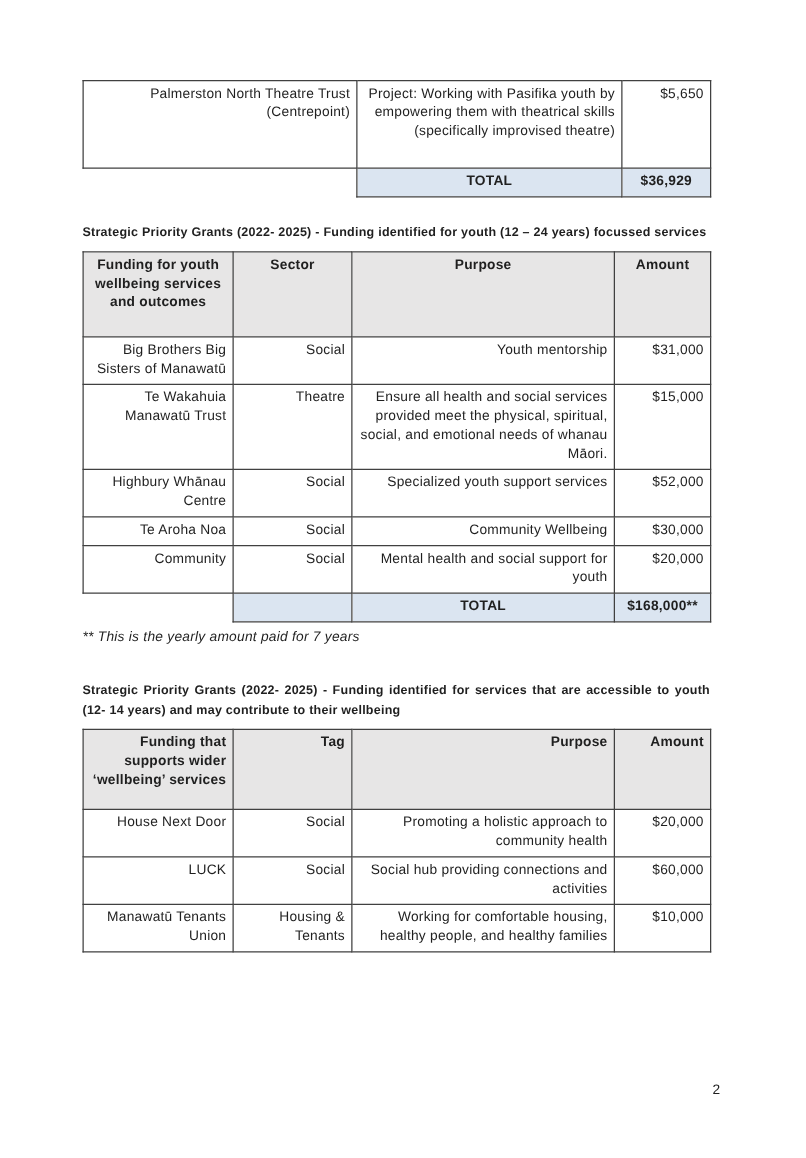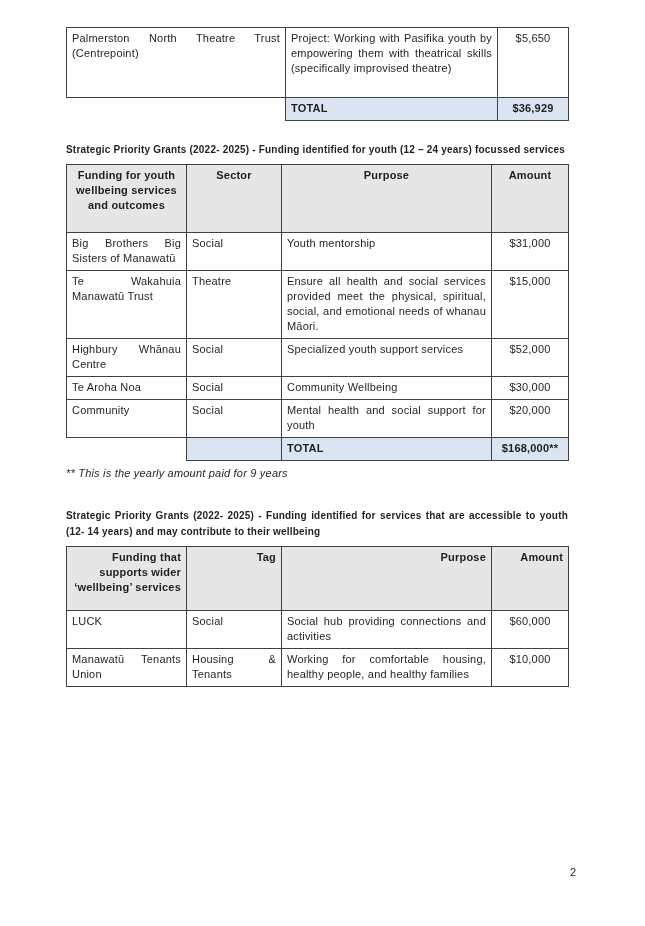--- a/index.html
+++ b/index.html
@@ -20,41 +20,42 @@
     width:502px;
     font-size:11px;
     line-height:15px;
     letter-spacing:0.2px;
   }
   table.doc-table td, table.doc-table th{
     border:1px solid #404040;
     vertical-align:top;
     padding:3px 5px 4px 5px;
     overflow:hidden;
+    text-align:right;
   }
   table.doc-table th{
     background:#e7e6e6;
     font-weight:bold;
     text-align:center;
     font-size:11px;
   }
   td.just{text-align:justify;}
   td.amt{text-align:center;}
   tr.total-row td{
     background:#dbe5f1;
     font-weight:bold;
     height:15px;
   }
-  tr.total-row td.total-label{}
+  tr.total-row td.total-label{text-align:center;}
   tr.total-row td.amt{text-align:center;}
   td.ghost{
     border:none !important;
     background:#ffffff !important;
   }
-  .t1{margin-top:27px;}
+  .t1{margin-top:64px;}
   .t1 tbody tr:first-child td{height:62px;}
 
   
   .heading{
     font-weight:bold;
     font-size:10px;
     line-height:16px;
     text-align:justify;
     letter-spacing:0.2px;
     margin:0;
@@ -155,41 +156,47 @@
         </tr>
         <tr class="total-row">
           <td class="ghost"></td>
           <td></td>
           <td class="total-label">TOTAL</td>
           <td class="amt">$168,000**</td>
         </tr>
       </tbody>
     </table>
 
-    <p class="footnote">** This is the yearly amount paid for 9 years</p>
+    <p class="footnote">** This is the yearly amount paid for 7 years</p>
 
     <p class="heading h2a">Strategic Priority Grants (2022- 2025) - Funding identified for services that are accessible to youth (12- 14 years) and may contribute to their wellbeing</p>
 
     <table class="doc-table t3">
       <colgroup>
           <col style="width:120px">
           <col style="width:95px">
           <col style="width:210px">
           <col style="width:77px">
         </colgroup>
       <thead>
         <tr>
           <th>Funding that supports wider ‘wellbeing’ services</th>
           <th>Tag</th>
           <th>Purpose</th>
           <th>Amount</th>
         </tr>
       </thead>
       <tbody>
         <tr>
+          <td class="just">House Next Door</td>
+          <td>Social</td>
+          <td class="just">Promoting a holistic approach to community health</td>
+          <td class="amt">$20,000</td>
+        </tr>
+        <tr>
           <td class="just">LUCK</td>
           <td>Social</td>
           <td class="just">Social hub providing connections and activities</td>
           <td class="amt">$60,000</td>
         </tr>
         <tr>
           <td class="just">Manawatū Tenants Union</td>
           <td class="just">Housing &amp; Tenants</td>
           <td class="just">Working for comfortable housing, healthy people, and healthy families</td>
           <td class="amt">$10,000</td>

